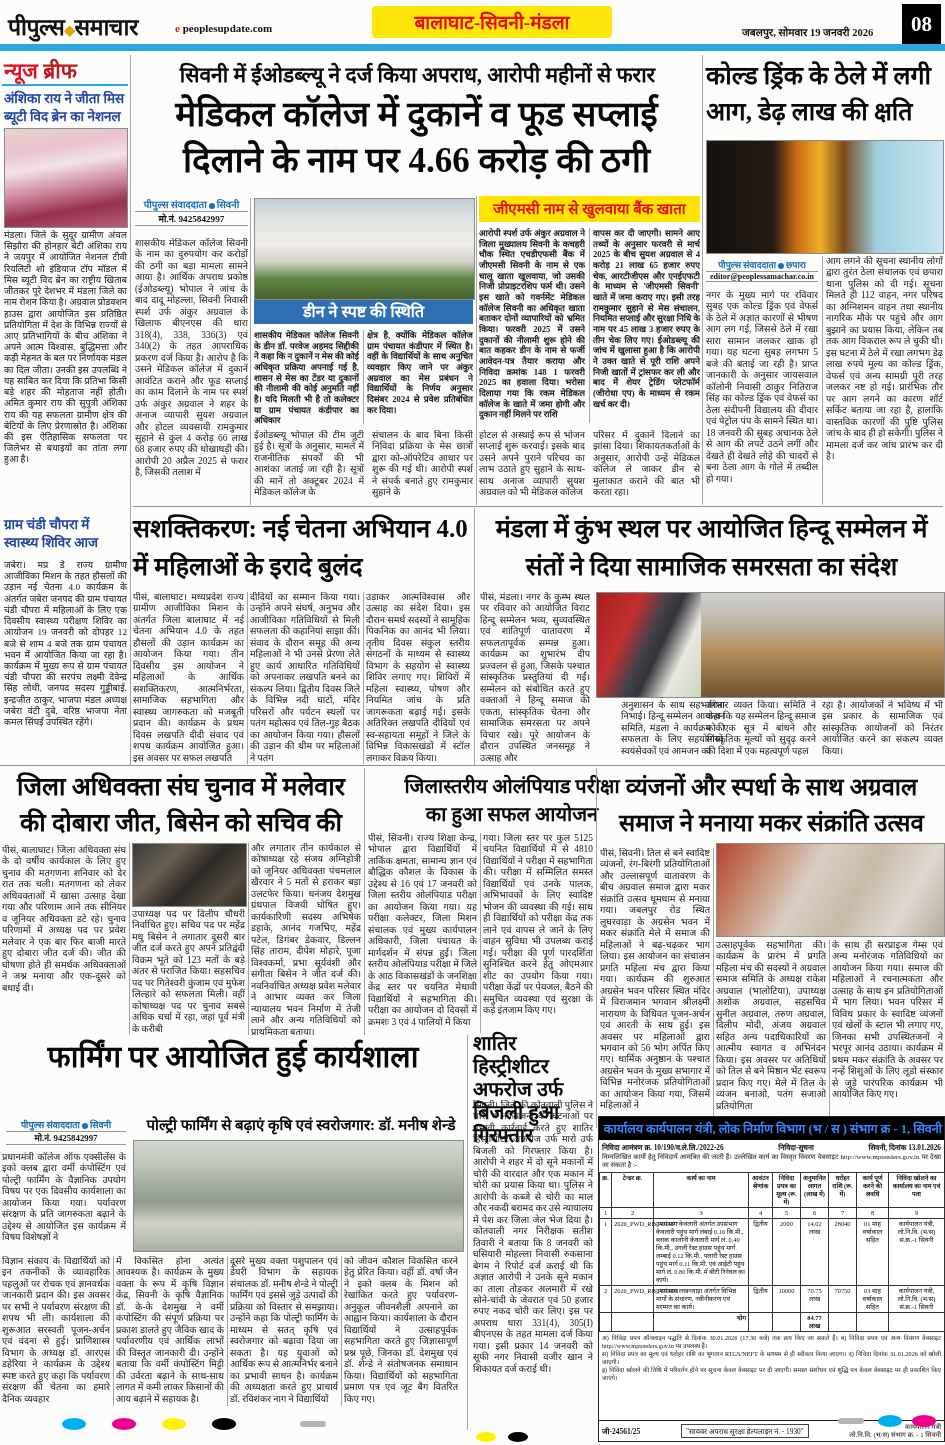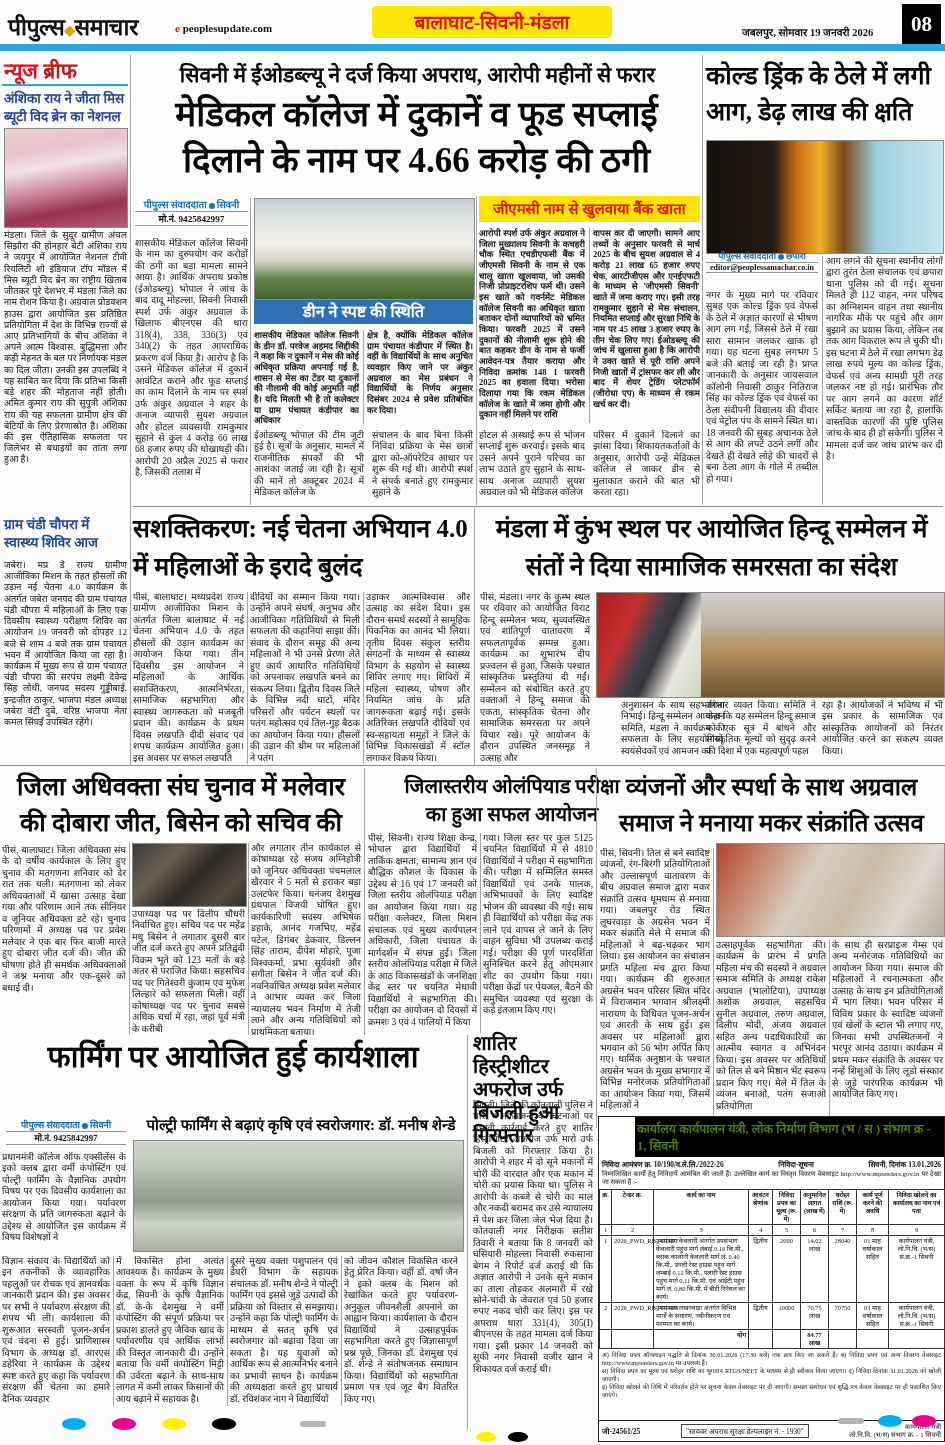--- a/index.html
+++ b/index.html
@@ -95,21 +95,21 @@
 
   <div class="t j bt" style="left:479px;top:430px;width:106px;height:75px;">होटल से अस्थाई रूप से भोजन सप्लाई शुरू करवाई। इसके बाद उसने अपने पुराने परिचय का लाभ उठाते हुए सुहाने के साथ-साथ अनाज व्यापारी सुयश अग्रवाल को भी मेडिकल कॉलेज</div>
   <div class="t j bt" style="left:593px;top:430px;width:107px;height:75px;">परिसर में दुकानें दिलाने का झांसा दिया। शिकायतकर्ताओं के अनुसार, आरोपी उन्हें मेडिकल कॉलेज ले जाकर डीन से मुलाकात कराने की बात भी करता रहा।</div>
 
   <div class="vr" style="left:250px;top:198px;height:307px;"></div>
   <div class="vr" style="left:476px;top:196px;height:309px;"></div>
   <div class="vr" style="left:702px;top:55px;height:450px;"></div>
 
   <div class="t hl" style="left:706px;top:58px;width:237px;font-size:25px;line-height:1.45;">कोल्ड ड्रिंक के ठेले में लगी आग, डेढ़ लाख की क्षति</div>
   <div class="photo ph-fire" style="left:706px;top:140px;width:236px;height:112px;"></div>
-  <div class="t" style="left:706px;top:249px;width:112px;">
+  <div class="t" style="left:706px;top:258px;width:112px;">
     <div class="byline" style="font-size:9px;"><span>पीपुल्स संवाददाता</span><span class="bullet"></span><span>छपारा</span></div>
     <div class="phone" style="font-size:8px;">editor@peoplessamachar.co.in</div>
   </div>
   <div class="t j bt" style="left:706px;top:290px;width:112px;height:215px;">नगर के मुख्य मार्ग पर रविवार सुबह एक कोल्ड ड्रिंक एवं वेफर्स के ठेले में अज्ञात कारणों से भीषण आग लग गई, जिससे ठेले में रखा सारा सामान जलकर खाक हो गया। यह घटना सुबह लगभग 5 बजे की बताई जा रही है। प्राप्त जानकारी के अनुसार जायसवाल कॉलोनी निवासी ठाकुर नितिराज सिंह का कोल्ड ड्रिंक एवं वेफर्स का ठेला संदीपनी विद्यालय की दीवार एवं पेट्रोल पंप के सामने स्थित था। 18 जनवरी की सुबह अचानक ठेले से आग की लपटें उठने लगीं और देखते ही देखते लोहे की चादरों से बना ठेला आग के गोले में तब्दील हो गया।</div>
   <div class="t j bt" style="left:826px;top:256px;width:117px;height:249px;">आग लगने की सूचना स्थानीय लोगों द्वारा तुरंत ठेला संचालक एवं छपारा थाना पुलिस को दी गई। सूचना मिलते ही 112 वाहन, नगर परिषद का अग्निशमन वाहन तथा स्थानीय नागरिक मौके पर पहुंचे और आग बुझाने का प्रयास किया, लेकिन तब तक आग विकराल रूप ले चुकी थी। इस घटना में ठेले में रखा लगभग डेढ़ लाख रुपये मूल्य का कोल्ड ड्रिंक, वेफर्स एवं अन्य सामग्री पूरी तरह जलकर नष्ट हो गई। प्रारंभिक तौर पर आग लगने का कारण शॉर्ट सर्किट बताया जा रहा है, हालांकि वास्तविक कारणों की पुष्टि पुलिस जांच के बाद ही हो सकेगी। पुलिस ने मामला दर्ज कर जांच प्रारंभ कर दी है।</div>
   <div class="vr" style="left:822px;top:256px;height:249px;"></div>
 
   <div class="hr" style="left:133px;top:506px;width:810px;"></div>
 
   <div class="t hl" style="left:133px;top:510px;width:337px;font-size:25px;line-height:1.5;">सशक्तिकरण: नई चेतना अभियान 4.0 में महिलाओं के इरादे बुलंद</div>
@@ -171,21 +171,21 @@
   <div class="t j bt" style="left:344px;top:1256px;width:114px;height:152px;">को जीवन कौशल विकसित करने हेतु प्रेरित किया। वहीं डॉ. वर्षा जैन ने इको क्लब के मिशन को रेखांकित करते हुए पर्यावरण-अनुकूल जीवनशैली अपनाने का आह्वान किया। कार्यशाला के दौरान विद्यार्थियों ने उत्साहपूर्वक सहभागिता करते हुए जिज्ञासापूर्ण प्रश्न पूछे, जिनका डॉ. देशमुख एवं डॉ. शेन्डे ने संतोषजनक समाधान किया। विद्यार्थियों को सहभागिता प्रमाण पत्र एवं जूट बैग वितरित किए गए।</div>
   <div class="vr" style="left:113px;top:1256px;height:150px;"></div>
   <div class="vr" style="left:227px;top:1256px;height:150px;"></div>
   <div class="vr" style="left:341px;top:1256px;height:150px;"></div>
   <div class="vr" style="left:467px;top:1035px;height:395px;"></div>
 
   <div class="t hl" style="left:473px;top:1032px;width:120px;font-size:20px;line-height:1.15;">शातिर हिस्ट्रीशीटर अफरोज उर्फ बिजली हुआ गिरफ्तार</div>
   <div class="t j bt" style="left:473px;top:1100px;width:120px;height:330px;">सिवनी। जिले की कोतवाली पुलिस ने चोरी व नकबजनी की घटनाओं पर प्रभावी कार्रवाई करते हुए शातिर हिस्ट्रीशीटर अफरोज उर्फ मारो उर्फ बिजली को गिरफ्तार किया है। आरोपी ने शहर में दो सूने मकानों में चोरी की वारदात और एक मकान में चोरी का प्रयास किया था। पुलिस ने आरोपी के कब्जे से चोरी का माल और नकदी बरामद कर उसे न्यायालय में पेश कर जिला जेल भेज दिया है। कोतवाली नगर निरीक्षक सतीश तिवारी ने बताया कि 8 जनवरी को घसियारी मोहल्ला निवासी रुकसाना बेगम ने रिपोर्ट दर्ज कराई थी कि अज्ञात आरोपी ने उनके सूने मकान का ताला तोड़कर अलमारी में रखे सोने-चांदी के जेवरात एवं 50 हजार रुपए नकद चोरी कर लिए। इस पर अपराध धारा 331(4), 305(I) बीएनएस के तहत मामला दर्ज किया गया। इसी प्रकार 14 जनवरी को सूफी नगर निवासी वजीर खान ने शिकायत दर्ज कराई थी।</div>
 
   <div class="t" style="left:598px;top:1116px;width:345px;height:324px;border:1px solid #222;background:#fff;">
-    <div style="background:#000;color:#4d7c0f;font-weight:bold;font-size:12.5px;text-align:left;padding:3px 2px;margin-left:36px;">कार्यालय कार्यपालन यंत्री, लोक निर्माण विभाग (भ / स ) संभाग क्र - 1, सिवनी</div>
+    <div style="background:#000;color:#3b82f6;font-weight:bold;font-size:12.5px;text-align:right;padding:3px 2px;">कार्यालय कार्यपालन यंत्री, लोक निर्माण विभाग (भ / स ) संभाग क्र - 1, सिवनी</div>
     <div style="display:flex;justify-content:space-between;font-size:7.3px;font-weight:bold;padding:2px 3px 0 3px;">
       <span>निविदा आमंत्रण क्र. 10/190/व.ले.लि./2022-26</span>
       <span>निविदा-सूचना</span>
       <span>सिवनी, दिनांक 13.01.2026</span>
     </div>
     <div class="j" style="font-size:6.8px;padding:1px 3px 2px 3px;line-height:1.25;">निम्नलिखित कार्यों हेतु निविदायें आमंत्रित की जाती हैं। उल्लेखित कार्य का विस्तृत विवरण वेबसाइट http://www.mptenders.gov.in पर देखा जा सकता है :-</div>
     <table class="nt" style="margin:0;">
       <colgroup>
         <col style="width:12px">
           <col style="width:42px">

